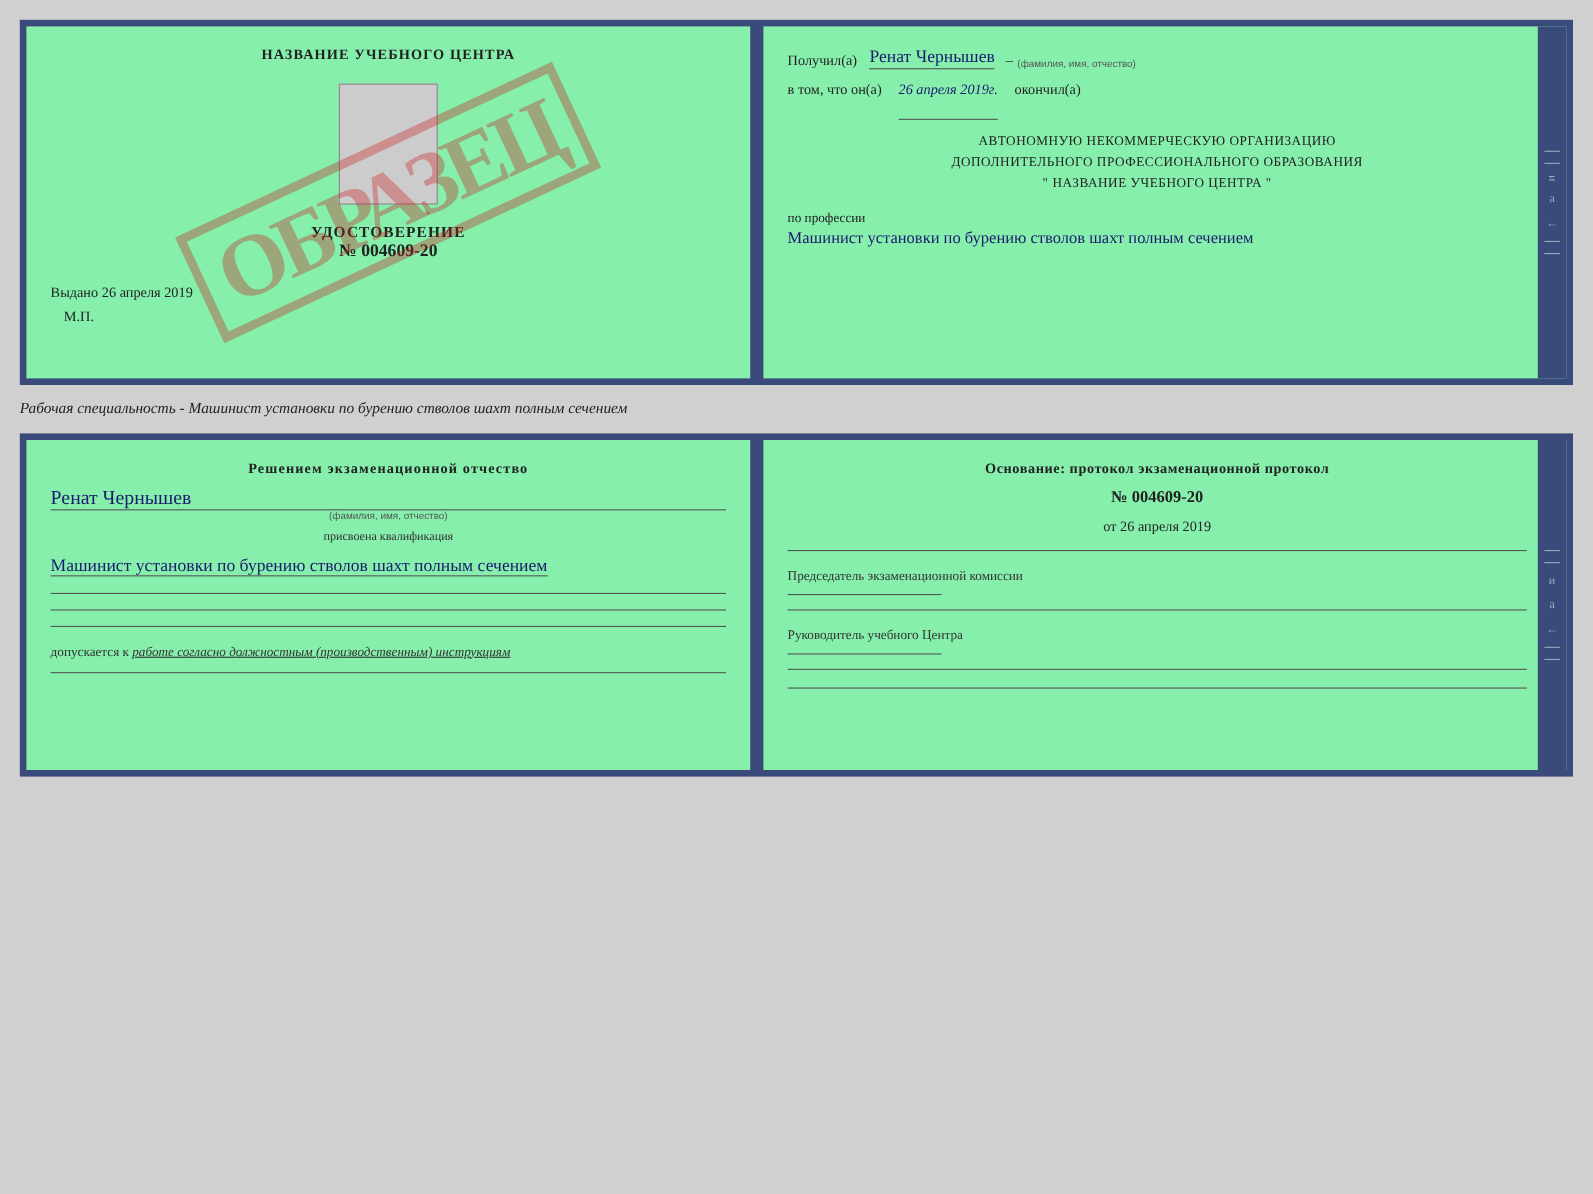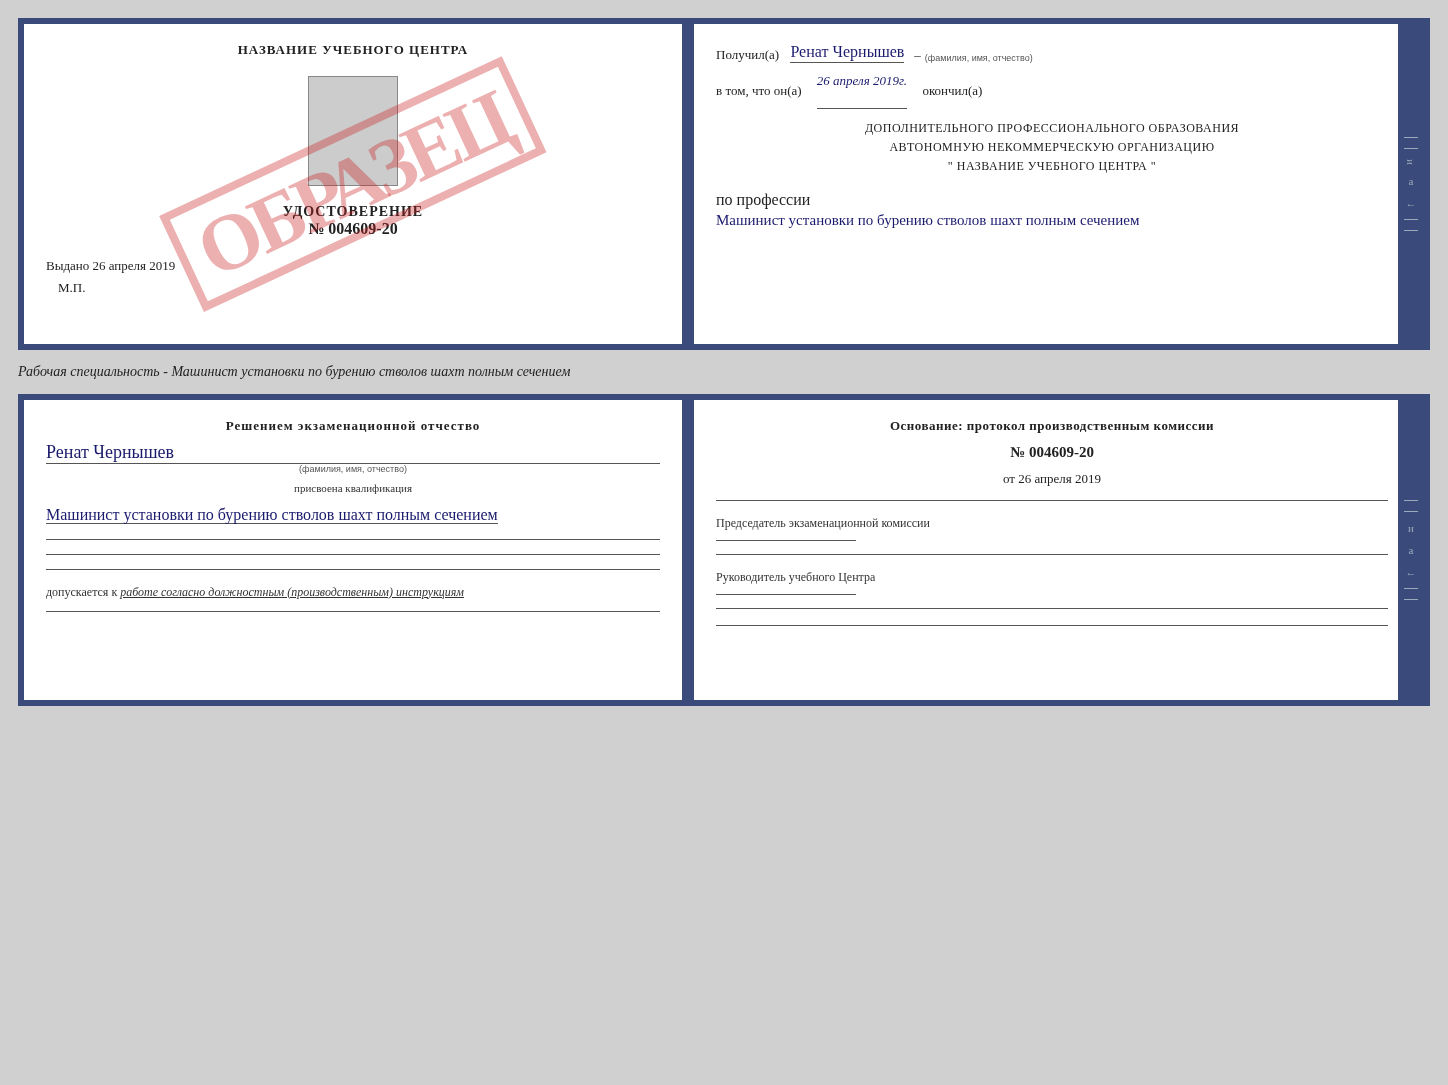--- a/index.html
+++ b/index.html
@@ -110,21 +110,21 @@
     .small-sub {
       font-size: 9px;
       color: #444;
       display: block;
       text-align: center;
       margin-top: 1px;
     }
 
     .vtom-row {
       display: flex;
-      align-items: center;
+      align-items: flex-start;
       gap: 6px;
       font-size: 13px;
       color: #222;
     }
 
     .date-handwritten {
       font-family: 'Segoe Script', cursive;
       font-size: 13px;
       color: #1a1a6e;
       font-style: italic;
@@ -138,21 +138,21 @@
       color: #222;
       letter-spacing: 0.5px;
       line-height: 1.6;
     }
 
     .po-professii-block {
       margin-top: 4px;
     }
 
     .po-professii-label {
-      font-size: 16px;
+      font-size: 12px;
       color: #222;
     }
 
     .profession-handwritten {
       font-family: 'Segoe Script', cursive;
       font-size: 15px;
       color: #1a1a6e;
       line-height: 1.5;
       display: block;
     }
@@ -278,21 +278,21 @@
     .bottom-document-wrapper {
       display: flex;
       width: 100%;
       background: #3a4a7a;
       padding: 6px;
       gap: 4px;
     }
 
     .panel {
       flex: 1;
-      background: #ffffff;
+      background: #86efac;
       padding: 18px 22px;
       position: relative;
     }
 
     .panel-left-top {
       display: flex;
       flex-direction: column;
       align-items: center;
     }
 
@@ -339,22 +339,22 @@
         <span class="small-sub" style="display:block; font-family:Arial,sans-serif; font-size:9px; color:#555;">(фамилия, имя, отчество)</span>
       </div>
 
       <div class="vtom-row">
         <span>в том, что он(а)</span>&nbsp;
         <span class="date-handwritten">26 апреля 2019г.</span>&nbsp;
         <span>окончил(а)</span>
       </div>
 
       <div class="org-block">
+        <div>АВТОНОМНУЮ НЕКОММЕРЧЕСКУЮ ОРГАНИЗАЦИЮ</div>
         <div>ДОПОЛНИТЕЛЬНОГО ПРОФЕССИОНАЛЬНОГО ОБРАЗОВАНИЯ</div>
-        <div>АВТОНОМНУЮ НЕКОММЕРЧЕСКУЮ ОРГАНИЗАЦИЮ</div>
         <div>" НАЗВАНИЕ УЧЕБНОГО ЦЕНТРА "</div>
       </div>
 
       <div class="po-professii-block">
         <div class="po-professii-label">по профессии</div>
         <span class="profession-handwritten">Машинист установки по бурению стволов шахт полным сечением</span>
       </div>
 
       <div style="position:absolute; right:0; top:0; bottom:0; width:26px; background:#3a4a7a; display:flex; flex-direction:column; justify-content:center; align-items:center; gap:10px;">
         <span class="spine-dash"></span>
@@ -393,21 +393,21 @@
       <div class="dopuskaetsya-block">
         <span>допускается к</span>&nbsp;<span class="dopusk-italic">работе согласно должностным (производственным) инструкциям</span>
       </div>
 
       <hr class="line-separator">
     </div>
 
     <div class="divider-vertical"></div>
 
     <div class="panel" style="flex:1; display:flex; flex-direction:column; gap:10px; padding-right:36px;">
-      <div class="osnovanie-title">Основание: протокол производственным комиссии</div>
+      <div class="osnovanie-title">Основание: протокол экзаменационной протокол</div>
 
       <div class="protocol-num">№ 004609-20</div>
 
       <div class="ot-date">
         <span>от</span>&nbsp;<span>26 апреля 2019</span>
       </div>
 
       <hr class="line-separator">
 
       <div class="predsedatel-block">

